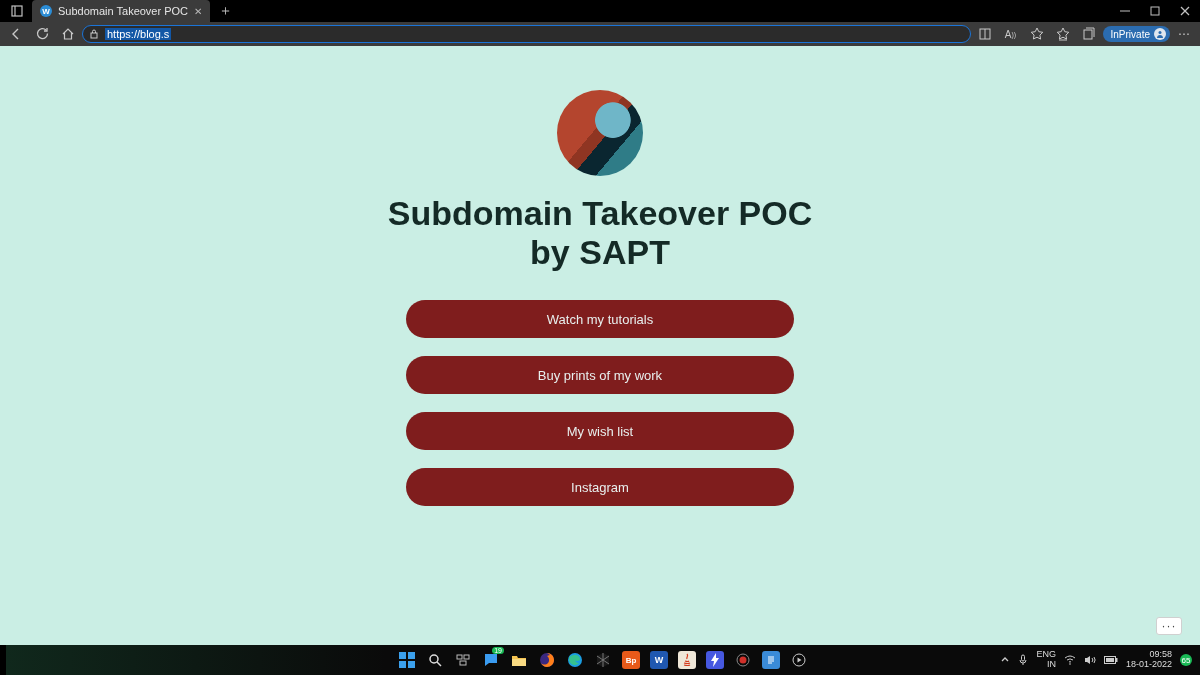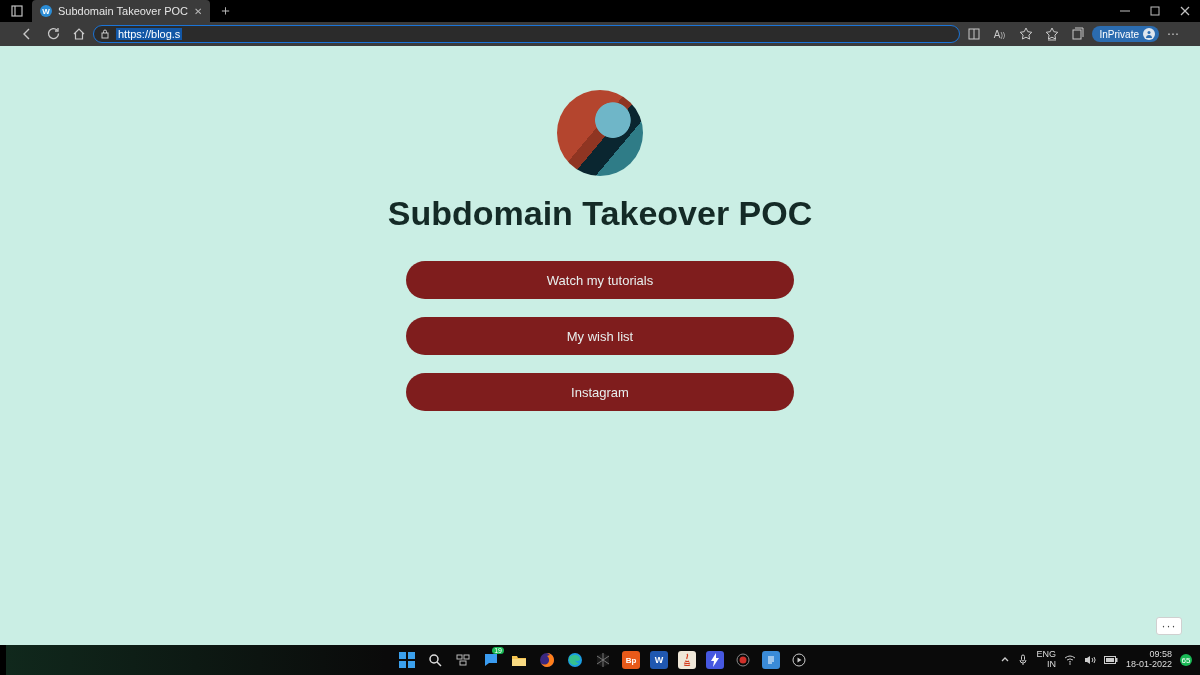--- a/index.html
+++ b/index.html
@@ -54,21 +54,21 @@
       width: 22px; height: 22px; display: flex; align-items: center; justify-content: center;
       color: #b8b8b8; font-size: 14px; margin-left: 4px;
     }
     .window-controls { margin-left: auto; display: flex; }
     .win-ctl { width: 30px; height: 22px; display: flex; align-items: center; justify-content: center; color: #c0c0c0; font-size: 10px;}
     .toolbar {
       display: flex;
       align-items: center;
       height: 24px;
       background: #3b3b3b;
-      padding: 0 15px;
+      padding: 0 4px;
       gap: 2px;
     }
     .tbtn {
       width: 24px; height: 22px; display: flex; align-items: center; justify-content: center;
       color: #c9c9c9; font-size: 12px;
     }
     .addressbar {
       flex: 1;
       height: 18px;
       background: #2b2b2b;
@@ -302,24 +302,26 @@
     <div class="tbtn">⋯</div>
   </div>
 </div>
 
 <div class="viewport">
   <div class="page">
     <div class="avatar-big"></div>
 
     <h1 class="page-title">
       <span>Subdomain Takeover POC</span><br>
+      <span>by SAPT</span>
     </h1>
 
     <div class="linklist">
       <button class="linkbtn">Watch my tutorials</button>
+      <button class="linkbtn">Buy prints of my work</button>
       <button class="linkbtn">My wish list</button>
       <button class="linkbtn">Instagram</button>
     </div>
   </div>
 
   <div class="page-more">···</div>
 </div>
 
 <div class="taskbar">
   <div style="background:linear-gradient(90deg,rgba(20,60,40,.6),transparent);height:100%;width:380px;"></div>

